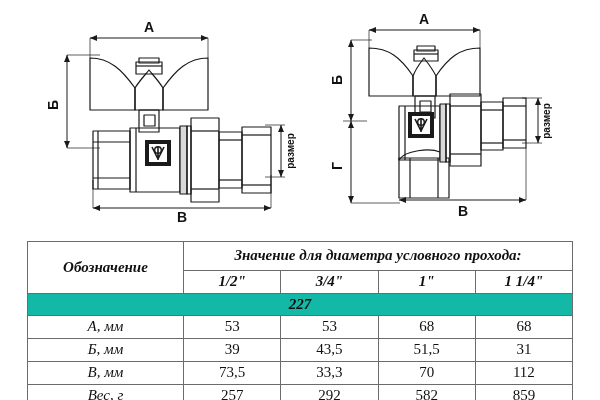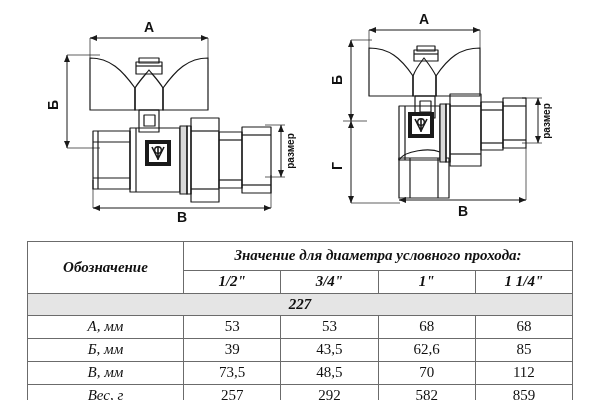--- a/index.html
+++ b/index.html
@@ -49,21 +49,21 @@
     font-weight:bold;
     font-size:15px;
   }
   .rowlabel{
     color:#e8202a;
     font-style:italic;
     font-weight:normal;
     font-size:15px;
   }
   .modelrow td{
-    background:#e5e5e5;
+    background:#14b8a6;
     color:#1f5fa9;
     font-style:italic;
     font-weight:bold;
     font-size:15px;
     height:21px;
   }
   .r-h1{height:29px;}
   .r-h2{height:23px;}
   .r-d{height:23px;}
   .val{font-size:15px;color:#111;margin-top:46px;}
@@ -293,27 +293,27 @@
           <td class="rowlabel">А, мм</td>
           <td class="val">53</td>
           <td class="val">53</td>
           <td class="val">68</td>
           <td class="val">68</td>
         </tr>
         <tr class="r-d">
           <td class="rowlabel">Б, мм</td>
           <td class="val">39</td>
           <td class="val">43,5</td>
-          <td class="val">62,6</td>
-          <td class="val">85</td>
+          <td class="val">51,5</td>
+          <td class="val">31</td>
         </tr>
         <tr class="r-d">
           <td class="rowlabel">В, мм</td>
           <td class="val">73,5</td>
-          <td class="val">48,5</td>
+          <td class="val">33,3</td>
           <td class="val">70</td>
           <td class="val">112</td>
         </tr>
         <tr class="r-d">
           <td class="rowlabel">Вес, г</td>
           <td class="val">257</td>
           <td class="val">292</td>
           <td class="val">582</td>
           <td class="val">859</td>
         </tr>

